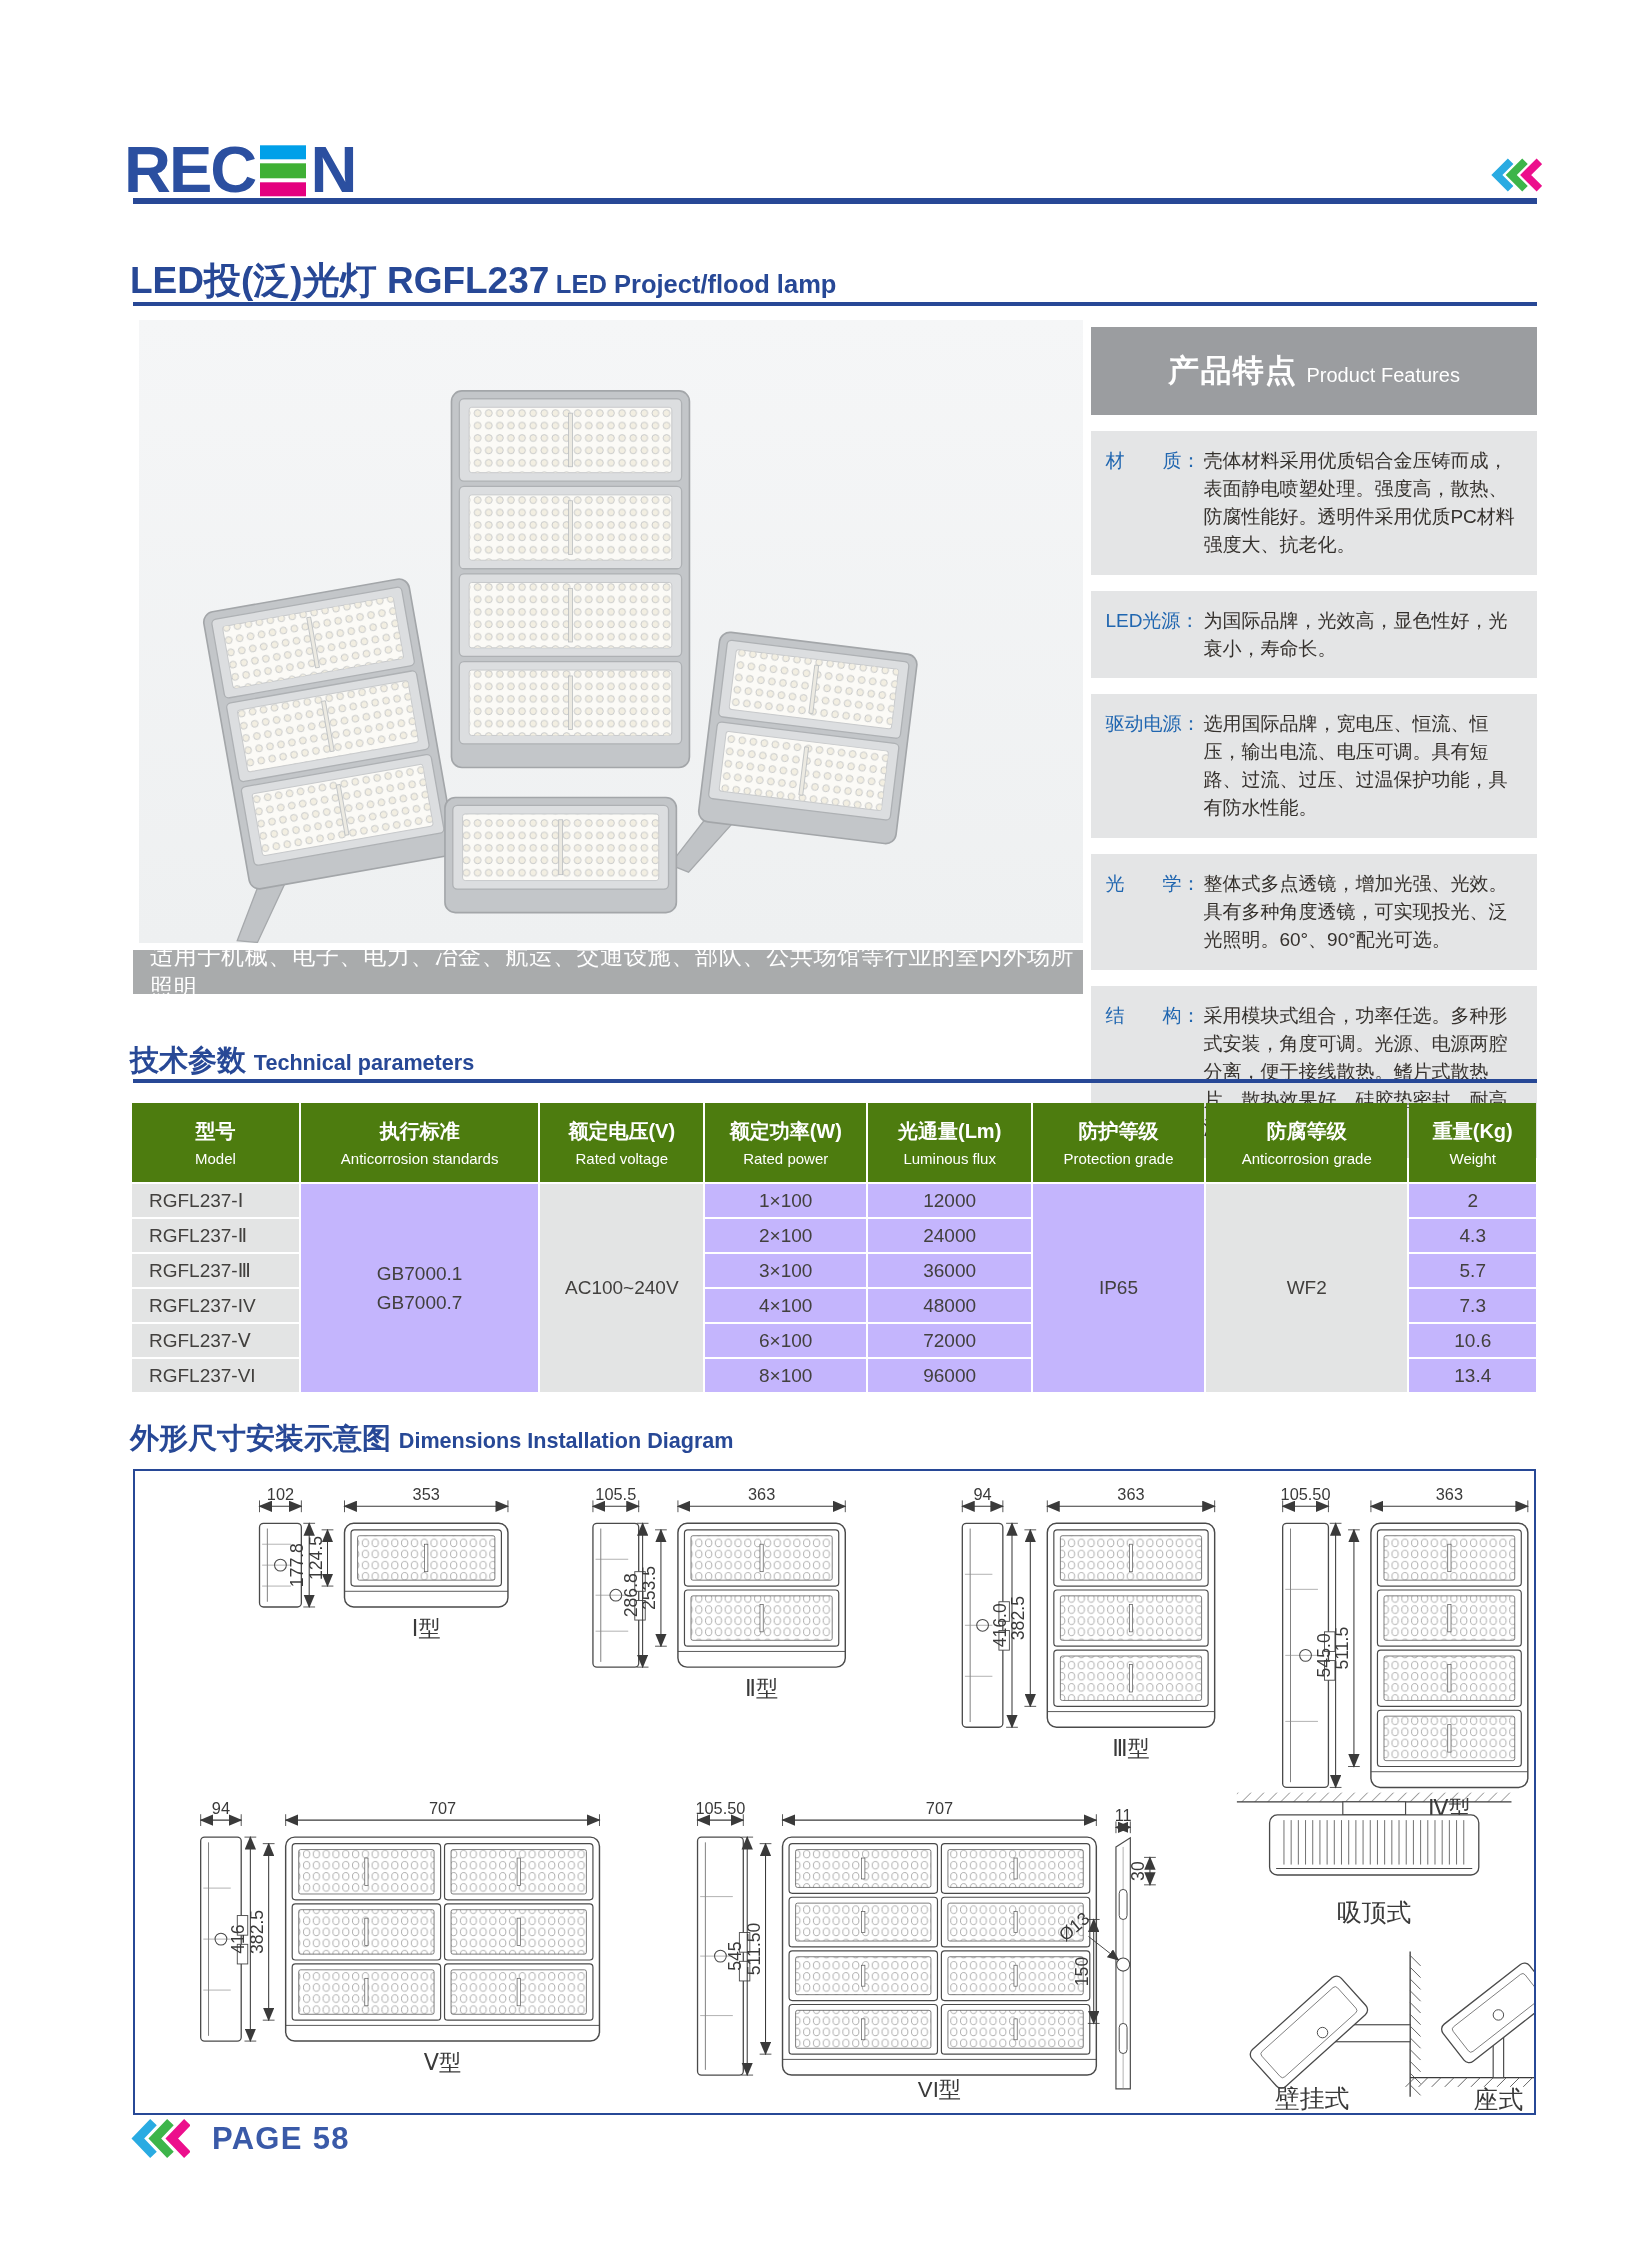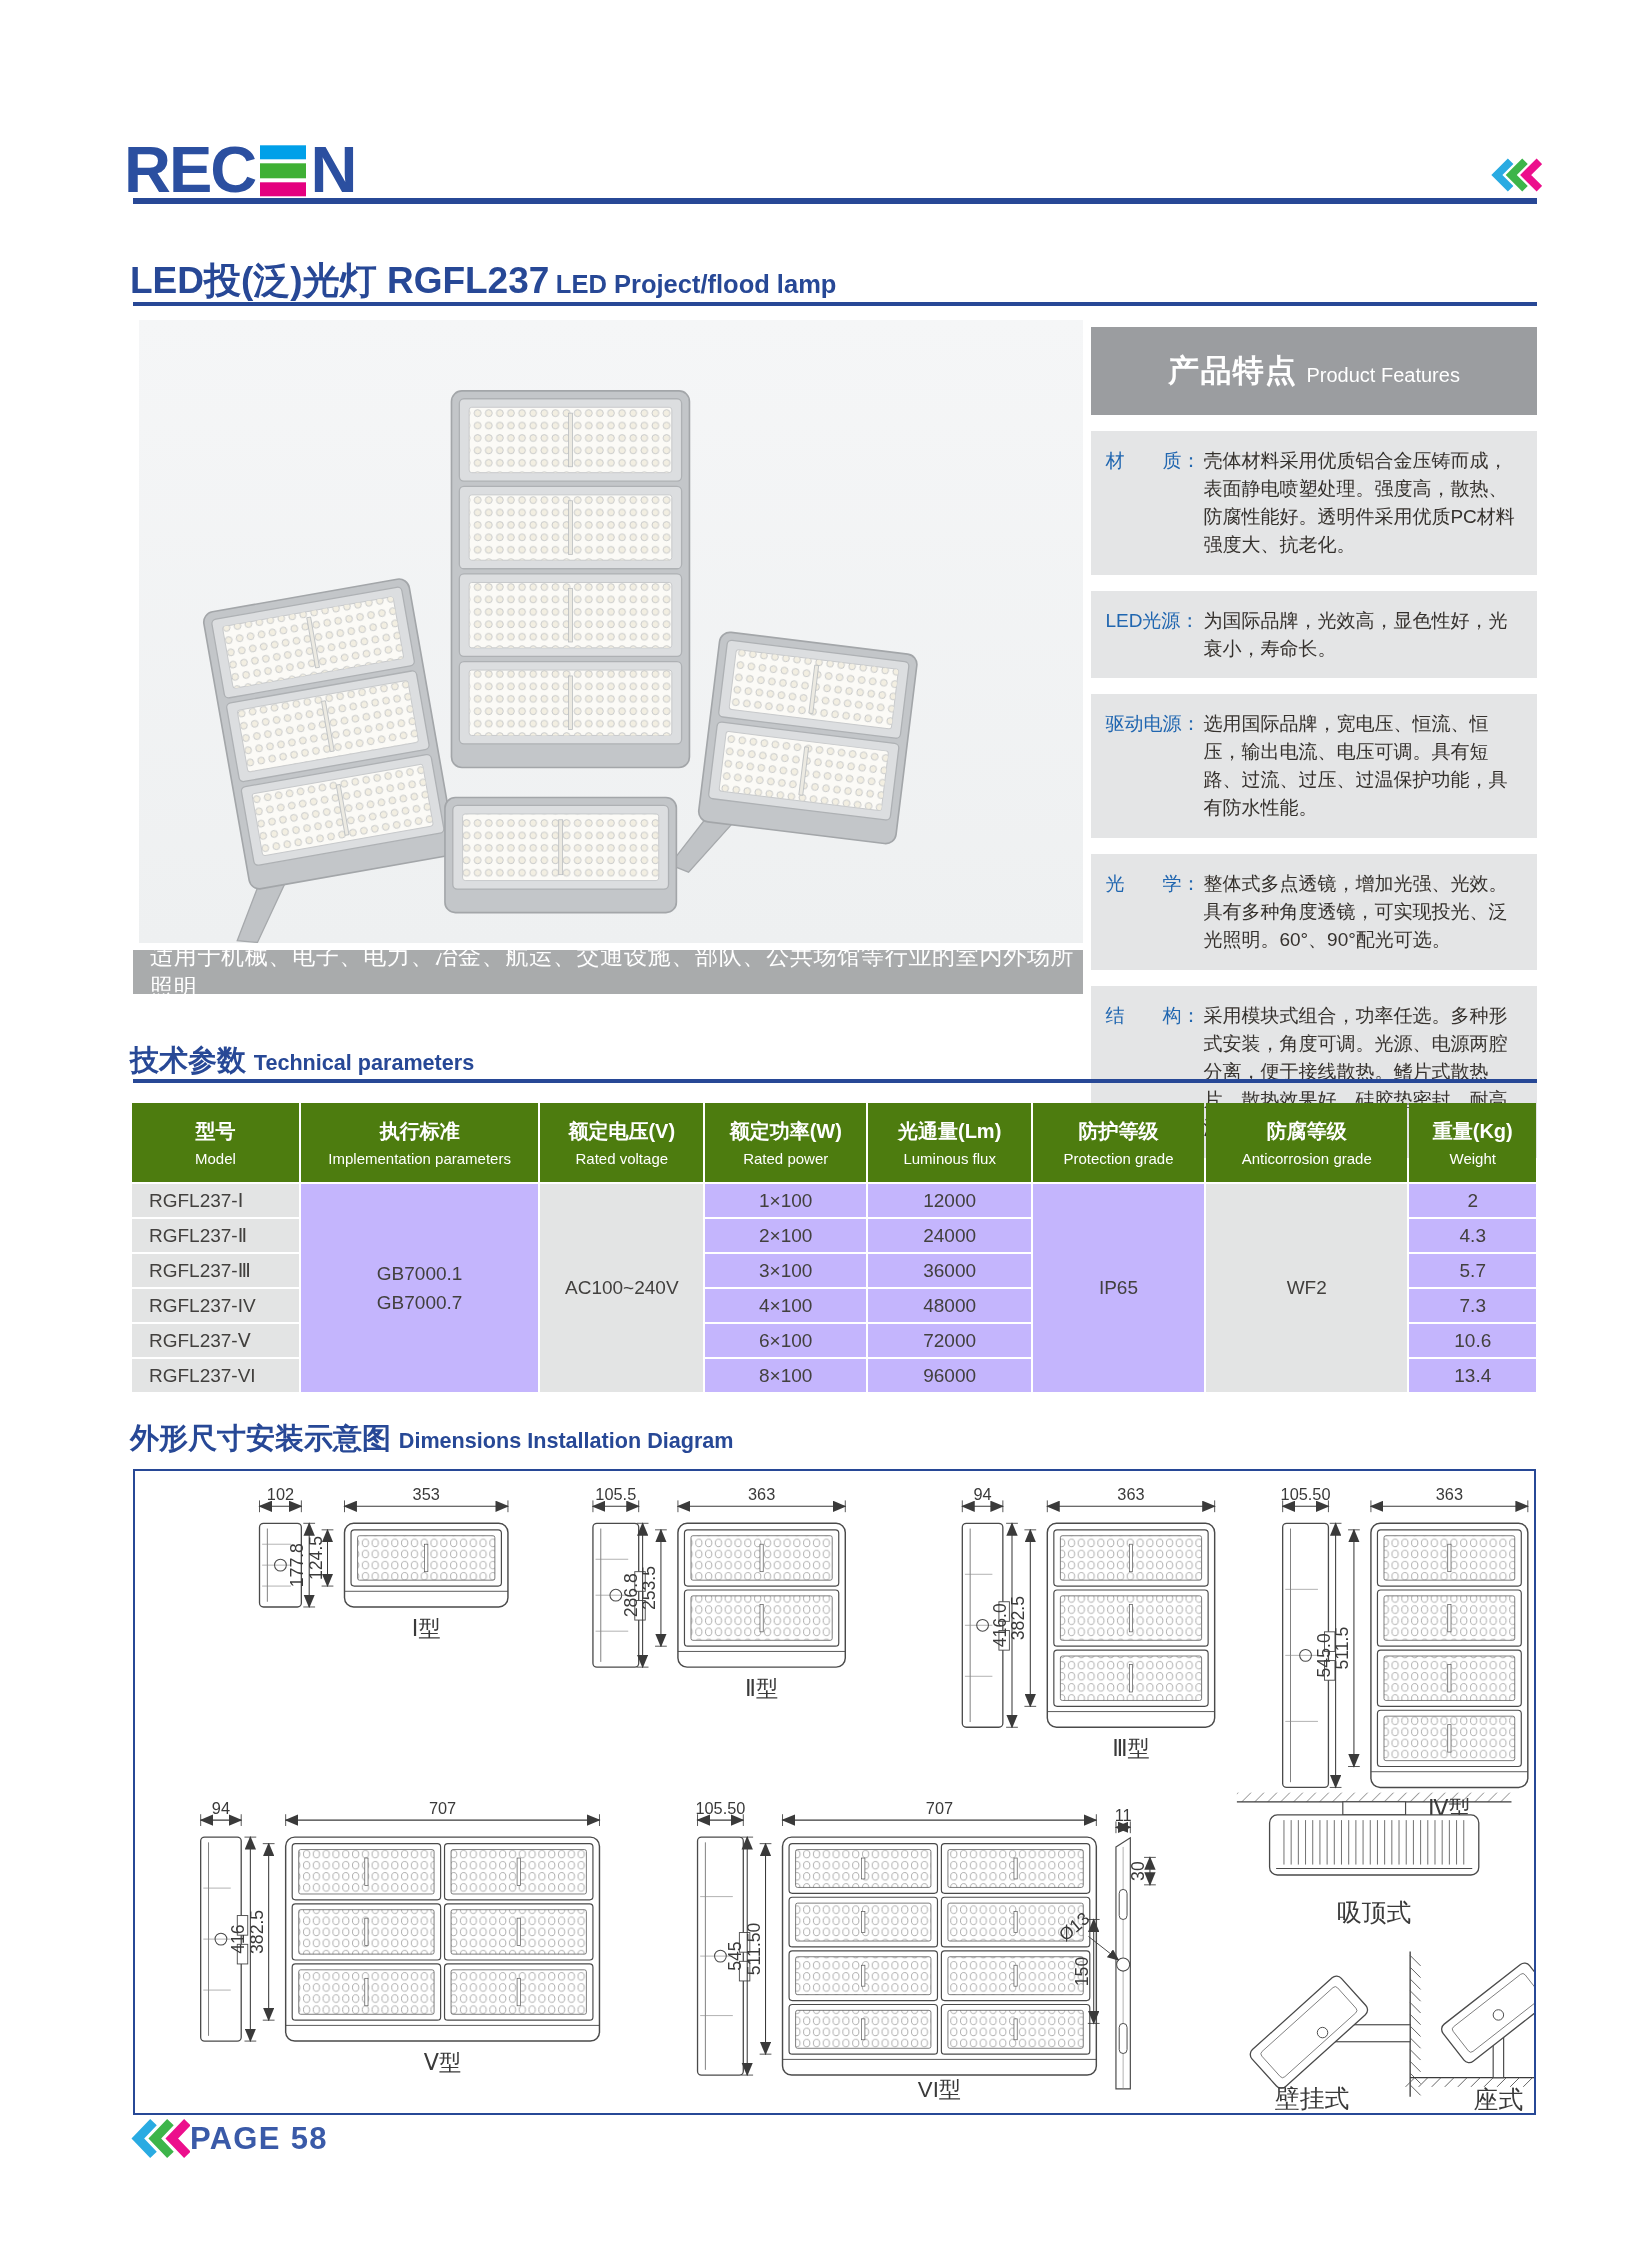--- a/index.html
+++ b/index.html
@@ -48,21 +48,21 @@
   td{height:31px;text-align:center;vertical-align:middle;font-size:19px;color:#42403e;}
   td.model{text-align:left;padding-left:17px;}
   .c-dark{background:#e3e4e4;}
   .c-light{background:#c4b5fd;}
   .std div{line-height:1.55;}
   
   .dims-head{left:130px;top:1419px;}
   .diagram-box{left:133px;top:1469px;width:1399px;height:642px;border:2.6px solid #274896;background:#fff;}
   .diagram-box svg{display:block;}
   
-  .footer{left:130px;top:2118px;display:flex;align-items:center;}
+  .footer{left:130px;top:2118px;display:flex;align-items:center;gap:22px;}
   .page-label{font-size:31px;font-weight:bold;color:#3a5aa8;letter-spacing:1.3px;}
 </style>
 </head>
 <body>
 
 <div class="page">
 
   <div class="abs logo">
     <span class="logo-txt">REC</span>
     <span class="logo-e">
@@ -196,21 +196,21 @@
           <col style="width:9.1%">
       </colgroup>
       <thead>
         <tr>
           <th>
               <div class="th-cn">型号</div>
               <div class="th-en">Model</div>
             </th>
           <th>
               <div class="th-cn">执行标准</div>
-              <div class="th-en">Implementation parameters</div>
+              <div class="th-en">Anticorrosion standards</div>
             </th>
           <th>
               <div class="th-cn">额定电压(V)</div>
               <div class="th-en">Rated voltage</div>
             </th>
           <th>
               <div class="th-cn">额定功率(W)</div>
               <div class="th-en">Rated power</div>
             </th>
           <th>

